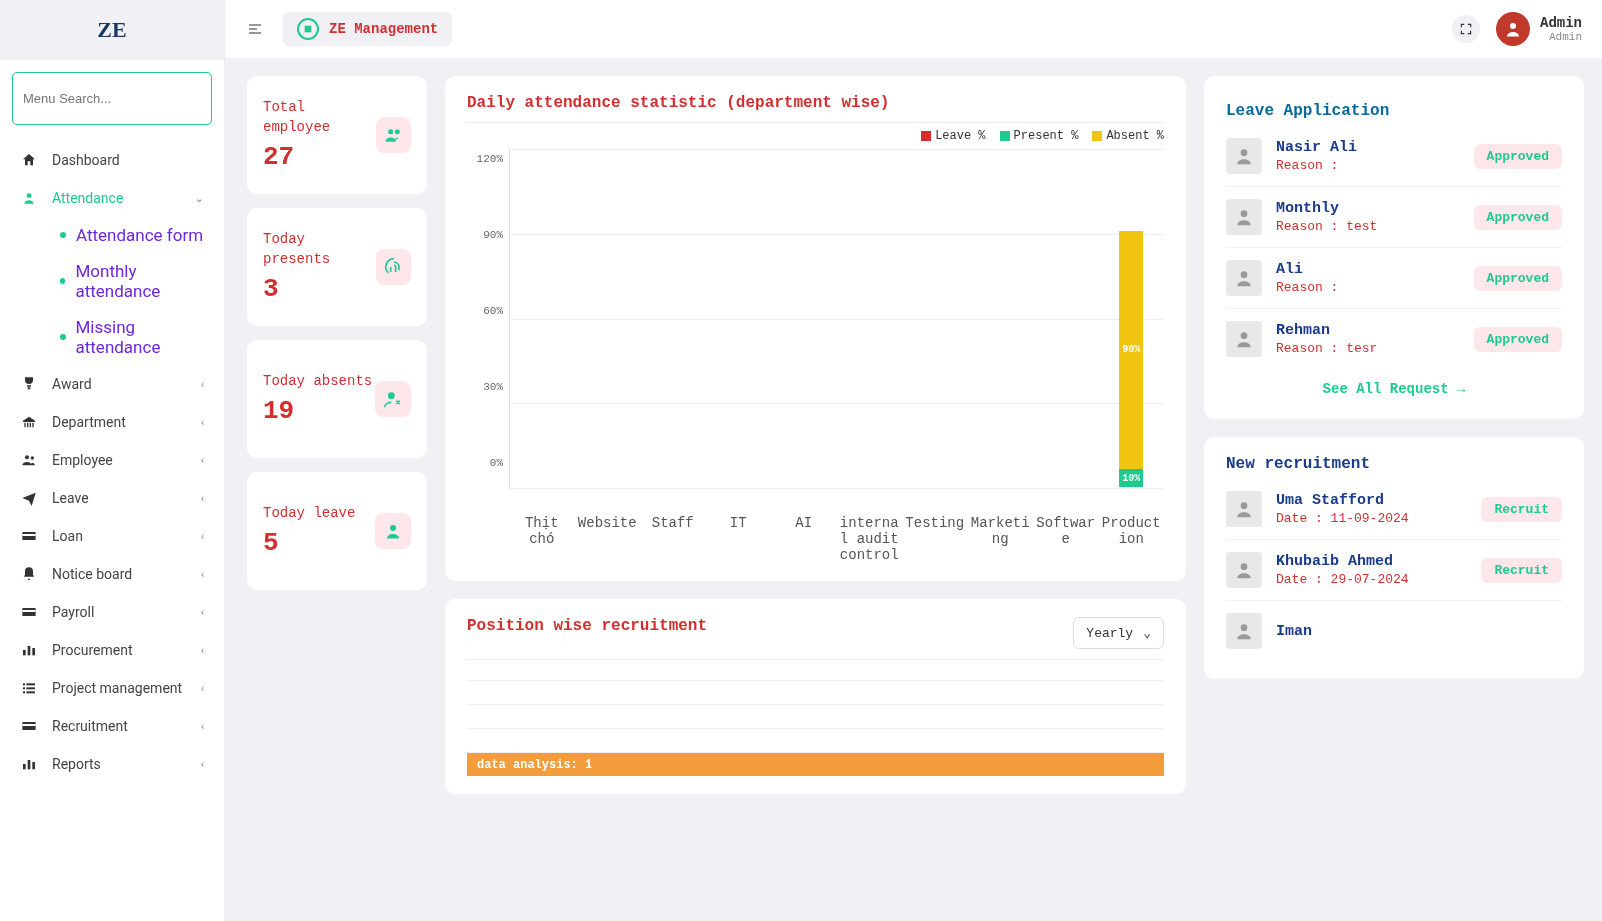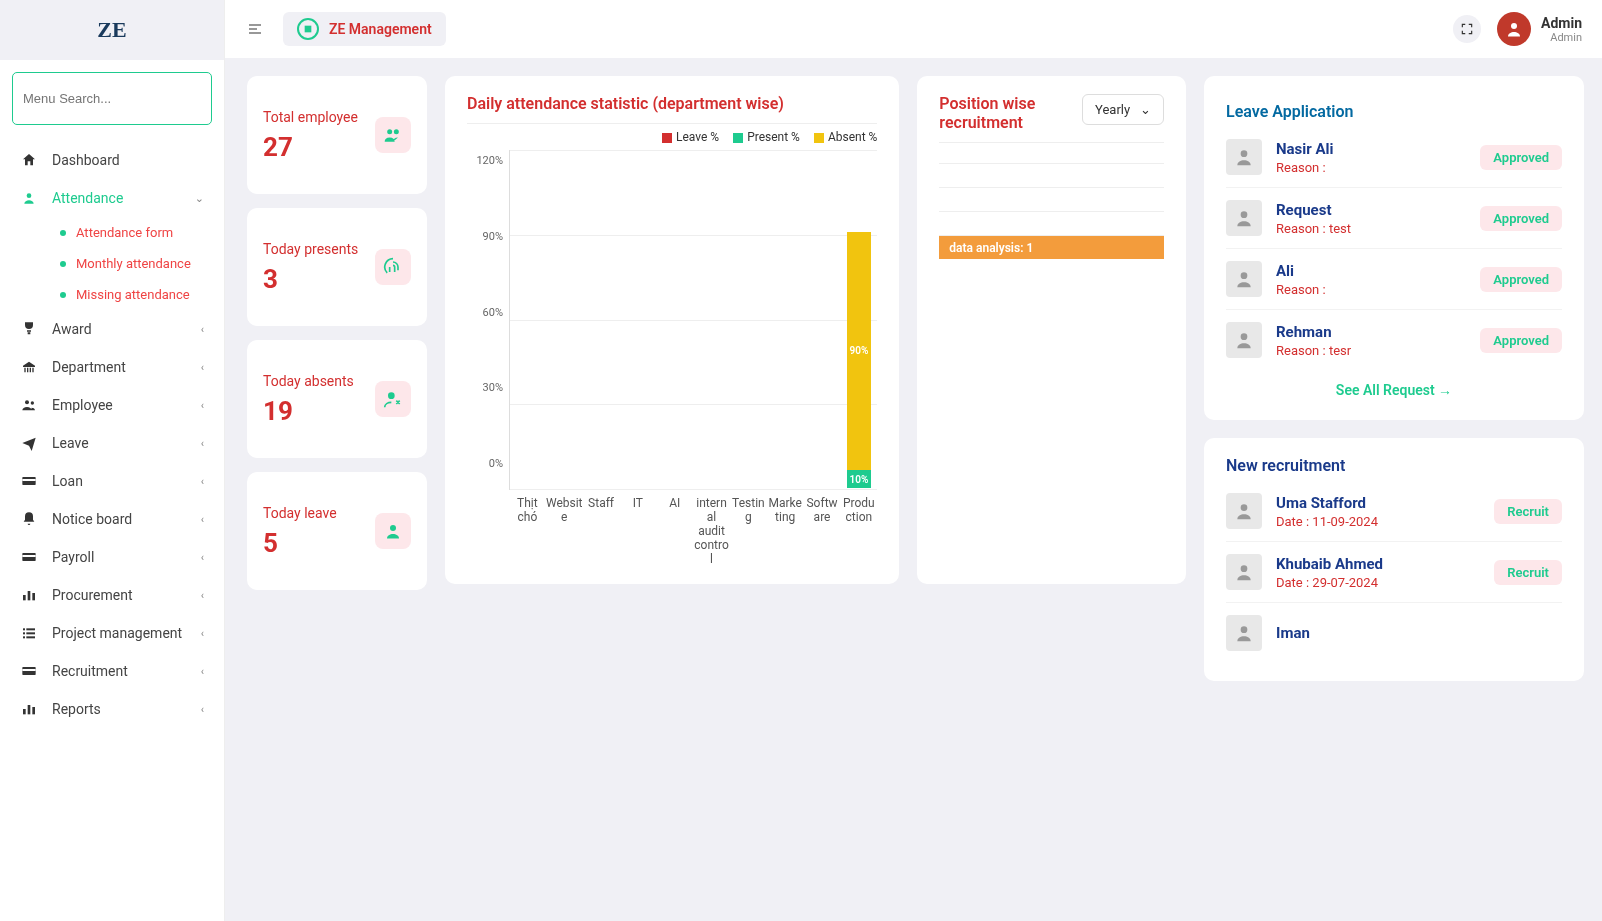--- a/index.html
+++ b/index.html
@@ -9,59 +9,59 @@
 .logo-wrap { padding: 10px 0; display:flex; justify-content:center; background:#f0f0f5; }
 .logo { width: 60px; height: 40px; display:flex; align-items:center; justify-content:center; font-weight:bold; font-size:22px; font-family: Georgia, serif; color:#1a3a5c;}
 .search-wrap { padding: 12px; }
 .search-input { width:100%; padding:18px 10px; border:1px solid #1ecb8f; border-radius:5px; font-size:13px; color:#888; outline:none; }
 .nav { flex:1; padding: 4px 0; overflow:auto; }
 .nav-item { display:flex; align-items:center; padding: 11px 20px; color:#444; cursor:pointer; font-size:14px; position:relative; }
 .nav-item .icon { width:18px; margin-right:14px; display:inline-flex; align-items:center; justify-content:center; }
 .nav-item .chev { margin-left:auto; color:#888; font-size:11px; }
 .nav-item.active { color:#1ecb8f; }
 .nav-sub { padding-left: 48px; }
-.nav-sub-item { display:flex; align-items:center; padding:8px 12px; color:#ef4444; cursor:pointer; font-size:13px; }
+.nav-sub-item { display:flex; align-items:center; padding:8px 12px; color:#6d28d9; cursor:pointer; font-size:17px; }
 .nav-sub-item::before { content:''; width:6px; height:6px; border-radius:50%; background:#1ecb8f; margin-right:10px; }
-.main { flex:1; display:flex; flex-direction:column; }
+.main { flex:1; display:flex; flex-direction:column;font-family:Liberation Mono, monospace; }
 .topbar { height:58px; background:#fff; display:flex; align-items:center; padding:0 20px; }
 .toggle { color:#888; margin-right:18px; cursor:pointer; }
 .brand-chip { display:flex; align-items:center; background:#f0f0f5; border-radius:6px; padding:6px 14px; color:#d32f2f; font-weight:600; font-size:14px; }
 .brand-chip .bc-icon { width:22px; height:22px; border-radius:50%; border:2px solid #1ecb8f; display:flex; align-items:center; justify-content:center; margin-right:10px; }
 .top-right { margin-left:auto; display:flex; align-items:center; gap:16px; }
 .top-icon-btn { width:28px; height:28px; border-radius:50%; background:#f0f0f5; display:flex; align-items:center; justify-content:center; cursor:pointer; }
 .user-chip { display:flex; align-items:center; gap:10px; }
 .avatar-circ { width:34px; height:34px; border-radius:50%; background:#c0392b; display:flex; align-items:center; justify-content:center; color:#fff; }
 .user-chip .uname { font-weight:700; font-size:14px; text-align:right; }
 .user-chip .urole { font-size:11px; color:#888; text-align:right; }
 .content { padding:18px 18px 18px 22px; display:flex; gap:18px; align-items:flex-start; }
 .col-stats { width:180px; display:flex; flex-direction:column; gap:14px; }
 .stat-card { background:#fff; border-radius:10px; padding:16px 16px; display:flex; align-items:center; justify-content:space-between; min-height:118px; }
 .stat-card .label { color:#d32f2f; font-size:14px; line-height:1.4; }
 .stat-card .value { color:#d32f2f; font-weight:700; font-size:26px; margin-top:4px; }
 .stat-card .ic { width:36px; height:36px; border-radius:8px; background:#fde7ea; display:flex; align-items:center; justify-content:center; color:#1ecb8f; }
-.col-mid { flex:1; display:flex; flex-direction:row; gap:18px; min-width:0; }
+.col-mid { flex:1; display:flex; flex-direction:column; gap:18px; min-width:0; }
 .card { background:#fff; border-radius:10px; padding:18px 22px; }
 .card h3 { color:#d32f2f; font-size:16px; font-weight:600; padding-bottom:10px; border-bottom:1px solid #eee; }
 .chart-box { margin-top:6px; }
 .legend { display:flex; justify-content:flex-end; gap:14px; font-size:12px; color:#333; margin-bottom:6px; }
 .legend span::before { content:''; display:inline-block; width:10px;height:10px; margin-right:4px; vertical-align:middle; }
 .lg-leave::before { background:#d32f2f; }
 .lg-present::before { background:#1ecb8f; }
 .lg-absent::before { background:#f1c40f; }
 .chart { display:flex; height:340px; }
 .y-axis { width:42px; display:flex; flex-direction:column; justify-content:space-between; align-items:flex-end; font-size:11px; color:#666; padding:4px 6px 20px 0; }
 .plot { flex:1; border-left:1px solid #ddd; display:flex; align-items:flex-end; position:relative; padding-bottom:2px; }
 .grid-lines { position:absolute; inset:0; display:flex; flex-direction:column; justify-content:space-between; pointer-events:none; }
 .grid-lines div { border-top:1px solid #eee; }
 .bars-row { display:flex; width:100%; height:100%; align-items:flex-end; position:relative; z-index:1; }
 .bar-col { flex:1; display:flex; flex-direction:column; align-items:center; justify-content:flex-end; height:100%; min-width:0; }
 .bar-stack { width:24px; display:flex; flex-direction:column-reverse; }
 .seg { width:100%; color:#fff; font-size:10px; display:flex; align-items:center; justify-content:center; font-weight:600; }
 .x-labels { display:flex; padding-left:42px; }
-.x-labels span { flex:1; text-align:center; font-size:12px; color:#555; padding-top:6px; word-break:break-word; }
+.x-labels span { flex:1; text-align:center; font-size:14px; color:#555; padding-top:6px; word-break:break-word;margin-top:20px; }
 .recruit-head { display:flex; align-items:flex-start; justify-content:space-between; border-bottom:1px solid #eee; padding-bottom:10px; }
 .recruit-head h3 { border:none; padding:0; }
 .select { display:flex; align-items:center; gap:10px; border:1px solid #ddd; border-radius:6px; padding:7px 12px; font-size:13px; cursor:pointer; }
 .rec-chart { margin-top:20px; }
 .rec-row { height:24px; border-top:1px solid #eee; position:relative; }
 .rec-bar { position:absolute; left:0; right:0; top:0; bottom:0; background:#f39c3c; color:#fff; font-size:12px; display:flex; align-items:center; padding-left:10px; font-weight:600; }
 .col-right { width:380px; display:flex; flex-direction:column; gap:18px; }
 .leave-entry { display:flex; align-items:center; padding:12px 0; border-bottom:1px solid #f2f2f2; gap:14px; }
 .leave-entry:last-of-type { border-bottom:none; }
 .av { width:36px; height:36px; background:#e8e8e8; border-radius:4px; display:flex; align-items:center; justify-content:center; color:#999; }
@@ -431,21 +431,21 @@
                 <div class="badge">Approved</div>
               </div>
               <div class="leave-entry">
                 <div class="av">
                   <svg width="20" height="20" viewBox="0 0 24 24" fill="#999">
                     <circle cx="12" cy="8" r="4"></circle>
                     <path d="M4 22c0-4 4-6 8-6s8 2 8 6z"></path>
                   </svg>
                 </div>
                 <div class="info">
-                  <div class="name">Request</div>
+                  <div class="name">Monthly</div>
                   <div class="reason">Reason : test</div>
                 </div>
                 <div class="badge">Approved</div>
               </div>
               <div class="leave-entry">
                 <div class="av">
                   <svg width="20" height="20" viewBox="0 0 24 24" fill="#999">
                     <circle cx="12" cy="8" r="4"></circle>
                     <path d="M4 22c0-4 4-6 8-6s8 2 8 6z"></path>
                   </svg>

